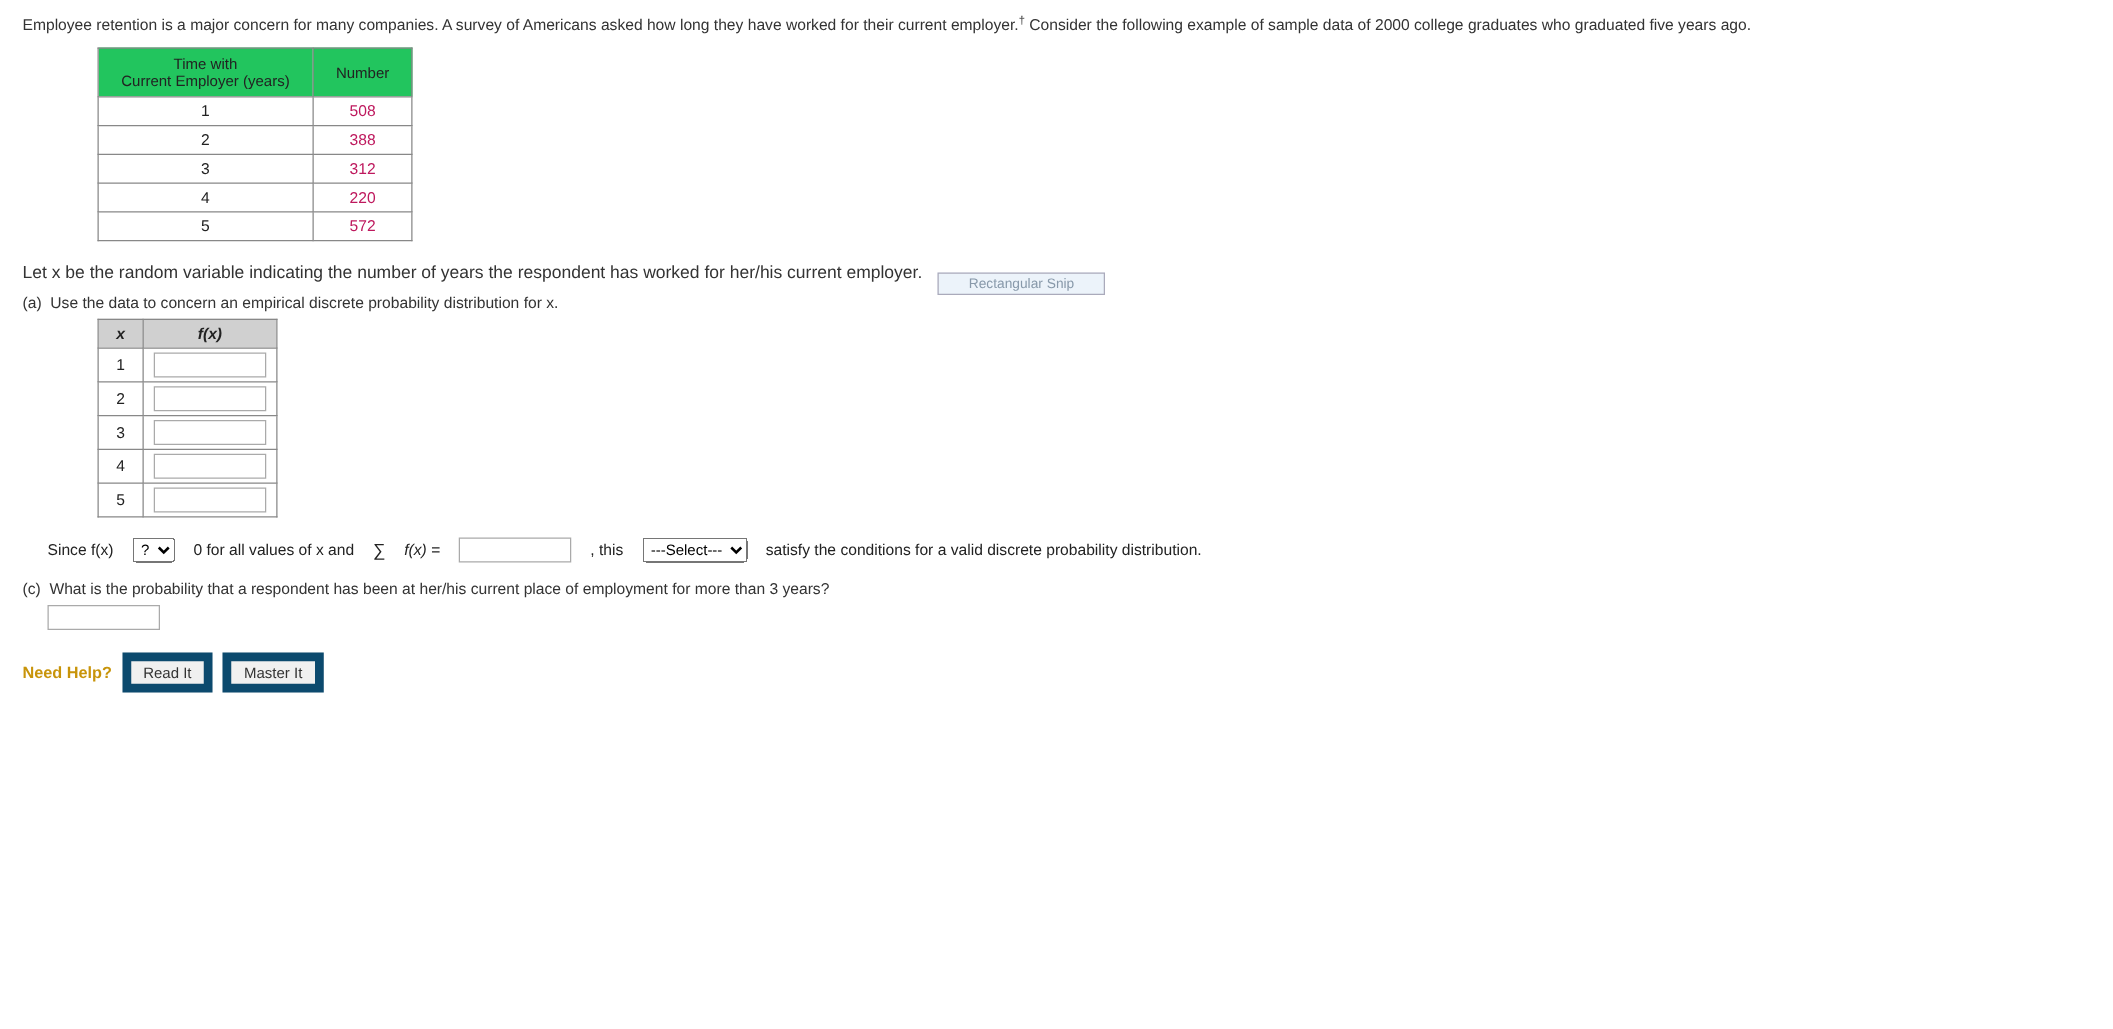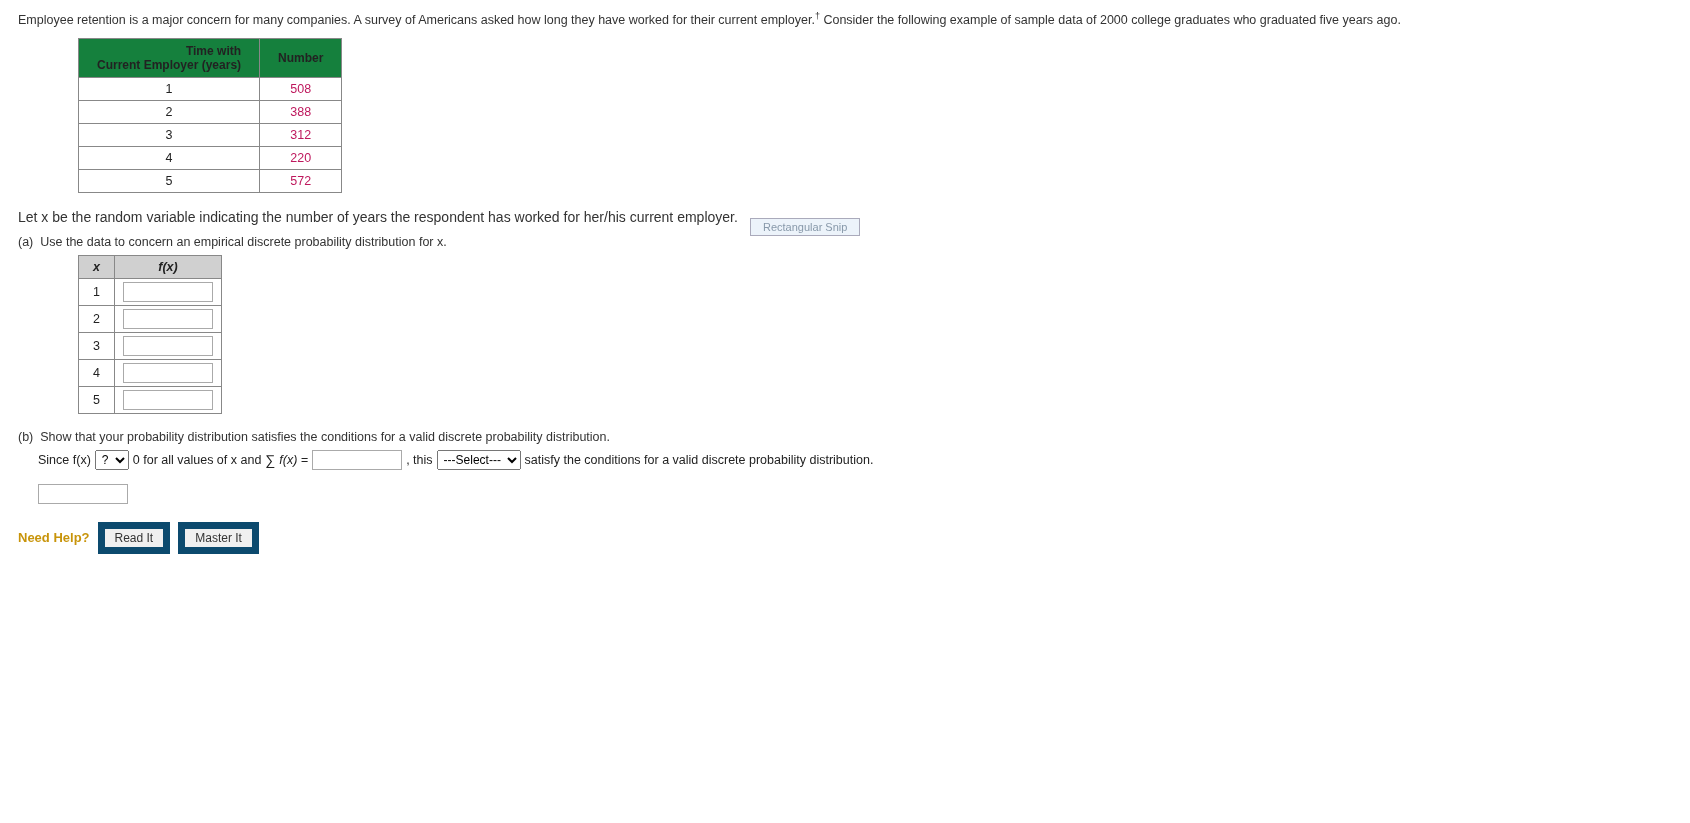--- a/index.html
+++ b/index.html
@@ -20,26 +20,26 @@
     }
     sup { font-size: 9px; vertical-align: super; }
 
     
     .data-table {
       border-collapse: collapse;
       margin-left: 60px;
       margin-bottom: 16px;
     }
     .data-table th {
-      background: #15803d;
+      background: #22c55e;
       border: 1px solid #888;
       padding: 5px 18px;
       font-size: 12px;
-      font-weight: bold;
-      text-align: right;
+      font-weight: normal;
+      text-align: center;
     }
     .data-table td {
       border: 1px solid #888;
       padding: 4px 18px;
       text-align: center;
       font-size: 12.5px;
     }
     .data-table td.number-val {
       color: #be185d;
     }
@@ -94,21 +94,21 @@
       margin-bottom: 14px;
     }
     .part-b-text {
       font-size: 12.5px;
       color: #333;
       margin-bottom: 6px;
     }
     .part-b-line {
       display: flex;
       align-items: center;
-      gap: 4px;
+      gap: 15px;
       font-size: 12.5px;
       margin-left: 20px;
       flex-wrap: wrap;
     }
     .part-b-line select {
       font-size: 12px;
       padding: 1px 2px;
     }
     .part-b-line input[type="text"] {
       width: 90px;
@@ -158,21 +158,21 @@
 
     
     .snip-overlay {
       position: absolute;
       top: 218px;
       left: 750px;
       background: rgba(200,220,240,0.35);
       border: 1px solid #aab;
       color: #8899aa;
       font-size: 11px;
-      padding: 2px 12px;
+      padding: 2px 24px;
       pointer-events: none;
       white-space: nowrap;
     }
   </style>
 </head>
 <body>
 
 <div class="intro-text">
   <span>Employee retention is a major concern for many companies. A survey of Americans asked how long they have worked for their current employer.</span><sup>†</sup><span> Consider the following example of sample data of 2000 college graduates who graduated five years ago.</span>
 </div>
@@ -244,40 +244,40 @@
         </tr>
         <tr>
           <td>5</td>
           <td><input type="text" style=""></td>
         </tr>
       </tbody>
   </table>
 </div>
 
 <div class="section-part">
-  <p class="part-b-text">
-    <span>(b)</span>
-    &nbsp;<span>Show that your probability distribution satisfies the conditions for a valid discrete probability distribution.</span>
-  </p>
   <div class="part-b-line">
     <span>Since f(x)</span>
     <select id="fx-dropdown">
     <option value="?">?</option><option value="≥">≥</option><option value="≤">≤</option><option value="&gt;">&gt;</option><option value="&lt;">&lt;</option><option value="=">=</option></select>
     <span>0 for all values of x and</span>
     <span class="sigma-symbol">∑</span>
     <span class="italic">f(x) =</span>
     <input type="text" style="">
     <span>, this</span>
     <select id="satisfies-dropdown">
     <option value="---Select---">---Select---</option><option value="does">does</option><option value="does not">does not</option></select>
     <span>satisfy the conditions for a valid discrete probability distribution.</span>
   </div>
 </div>
 
 <div class="part-c-section">
+  <p class="part-label">
+    <span>(c)</span>
+    &nbsp;<span>What is the probability that a respondent has been at her/his current place of employment for more than 3 years?</span>
+  </p>
   <span class="part-c-input">
     <input type="text" style="">
   </span>
 </div>
 
 <div class="need-help-section">
   <span class="need-help-label">Need Help?</span>
   <button class="read-it-btn">Read It</button>
   <button class="master-it-btn">Master It</button>
 </div>

